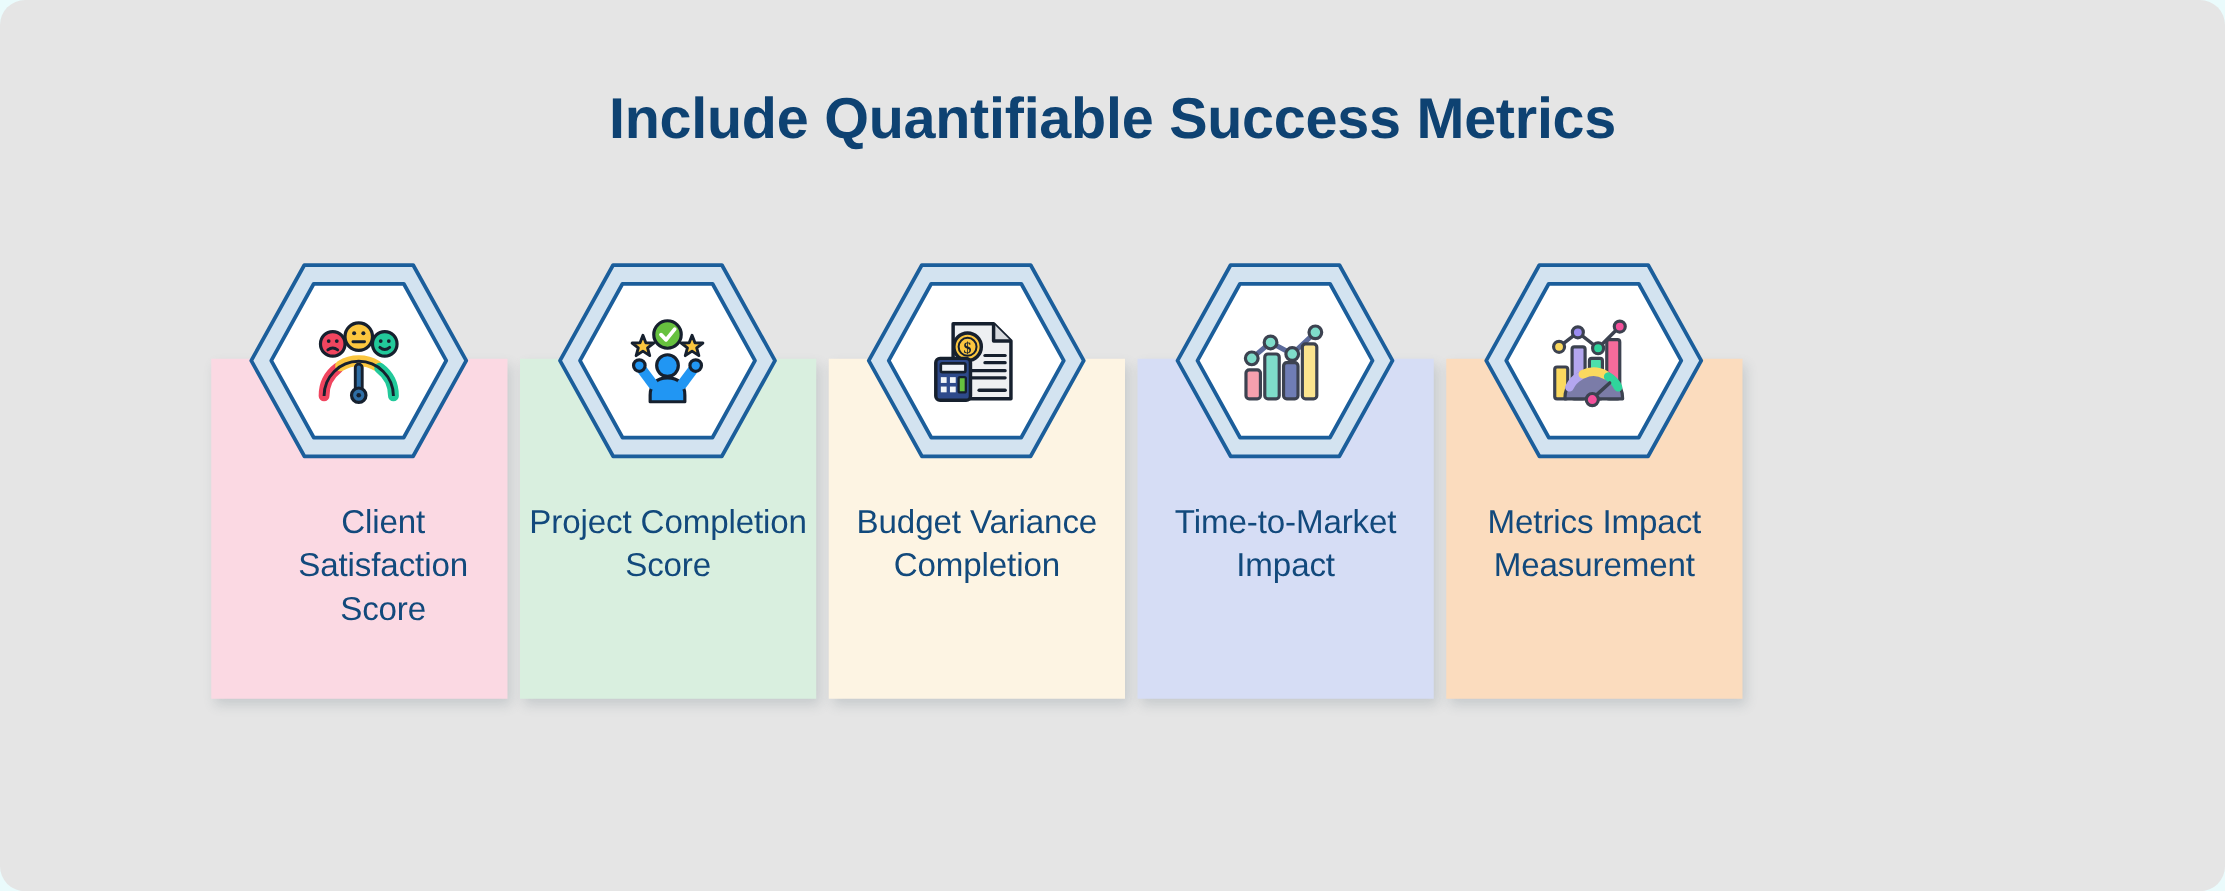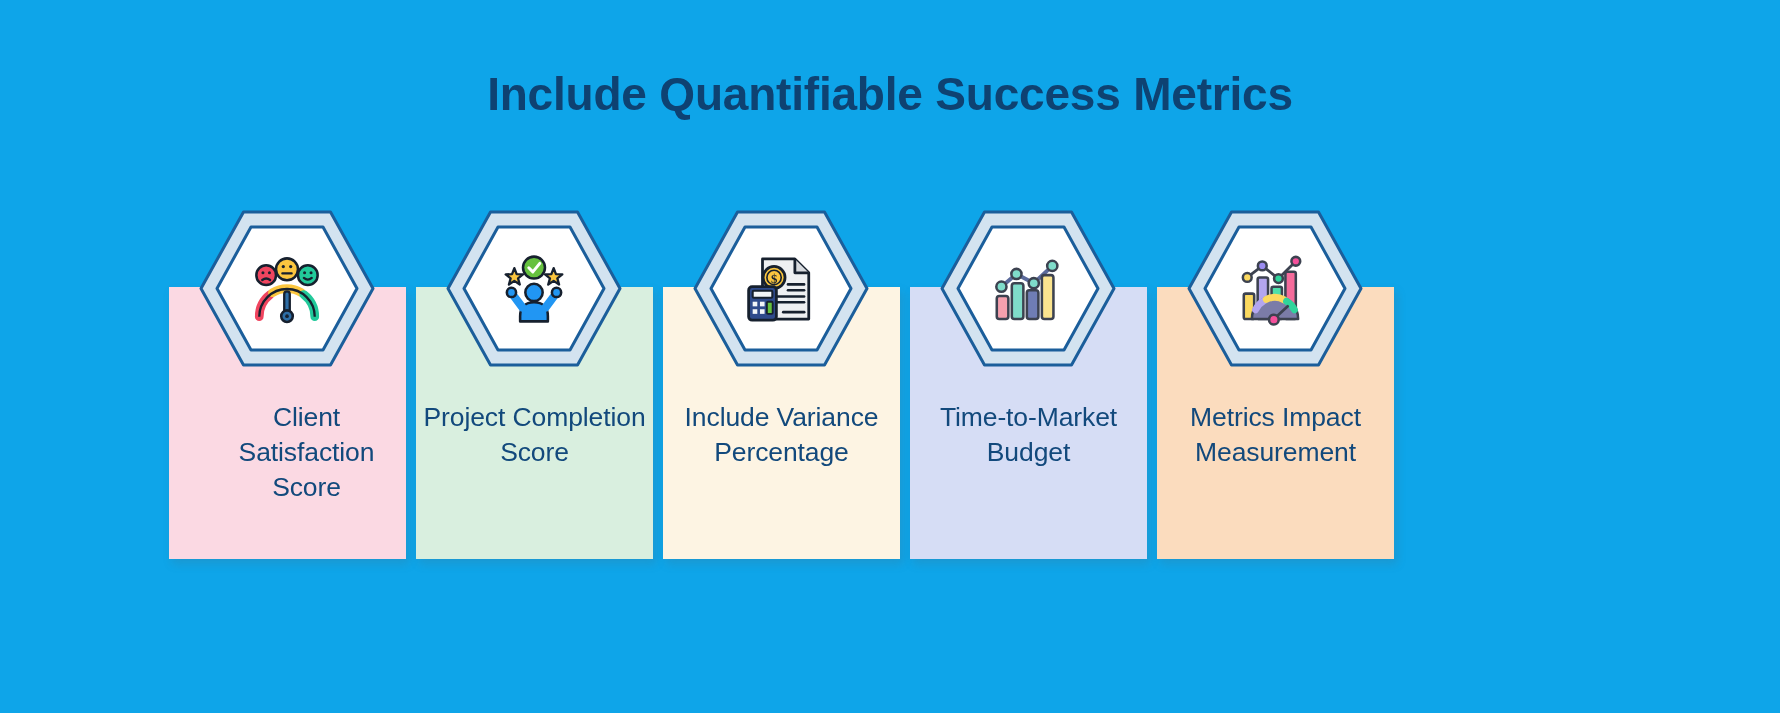--- a/index.html
+++ b/index.html
@@ -78,40 +78,40 @@
     width: 174px; height: 157px;
     display: flex;
     align-items: center;
     justify-content: center;
   }
   .icon-layer svg { width: 74px; height: 74px; display:block; }
 </style>
 </head>
 <body>
 
-<div id="infographic" style="background: #0ea5e9;">
+<div id="infographic" style="background: #e5e5e5; border-radius: 20px;">
 
   <div id="page-title" style="color: rgb(14, 66, 114);">Include Quantifiable Success Metrics</div>
 
   <div id="cards-row">
 
     <div class="metric-card" style="background:#fbd9e3">
       <div class="metric-label" style="color: rgb(18, 73, 124); padding-left: 44px;">Client Satisfaction Score</div>
     </div>
 
     <div class="metric-card" style="background:#d9efdf">
       <div class="metric-label" style="color: rgb(18, 73, 124);">Project Completion Score</div>
     </div>
 
     <div class="metric-card" style="background:#fdf4e3">
-      <div class="metric-label" style="color: rgb(18, 73, 124);">Include Variance Percentage</div>
+      <div class="metric-label" style="color: rgb(18, 73, 124);">Budget Variance Completion</div>
     </div>
 
     <div class="metric-card" style="background:#d6ddf5">
-      <div class="metric-label" style="color: rgb(18, 73, 124);">Time-to-Market Budget</div>
+      <div class="metric-label" style="color: rgb(18, 73, 124);">Time-to-Market Impact</div>
     </div>
 
     <div class="metric-card" style="background:#fbdcbe">
       <div class="metric-label" style="color: rgb(18, 73, 124);">Metrics Impact Measurement</div>
     </div>
 
   </div>
 
   <div class="hex-wrap" style="left:200px">
     <svg viewBox="0 0 174 157">

